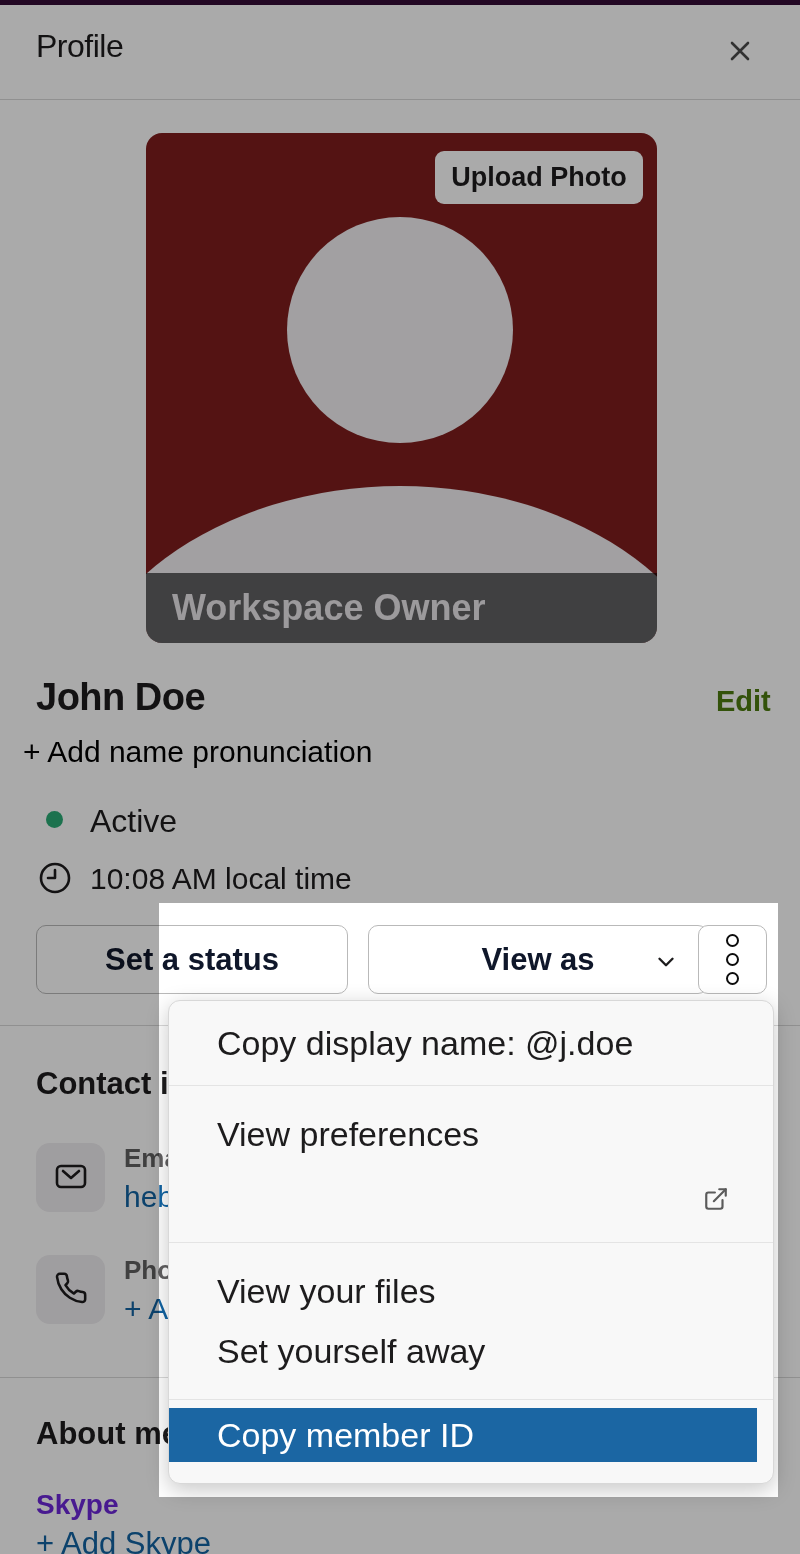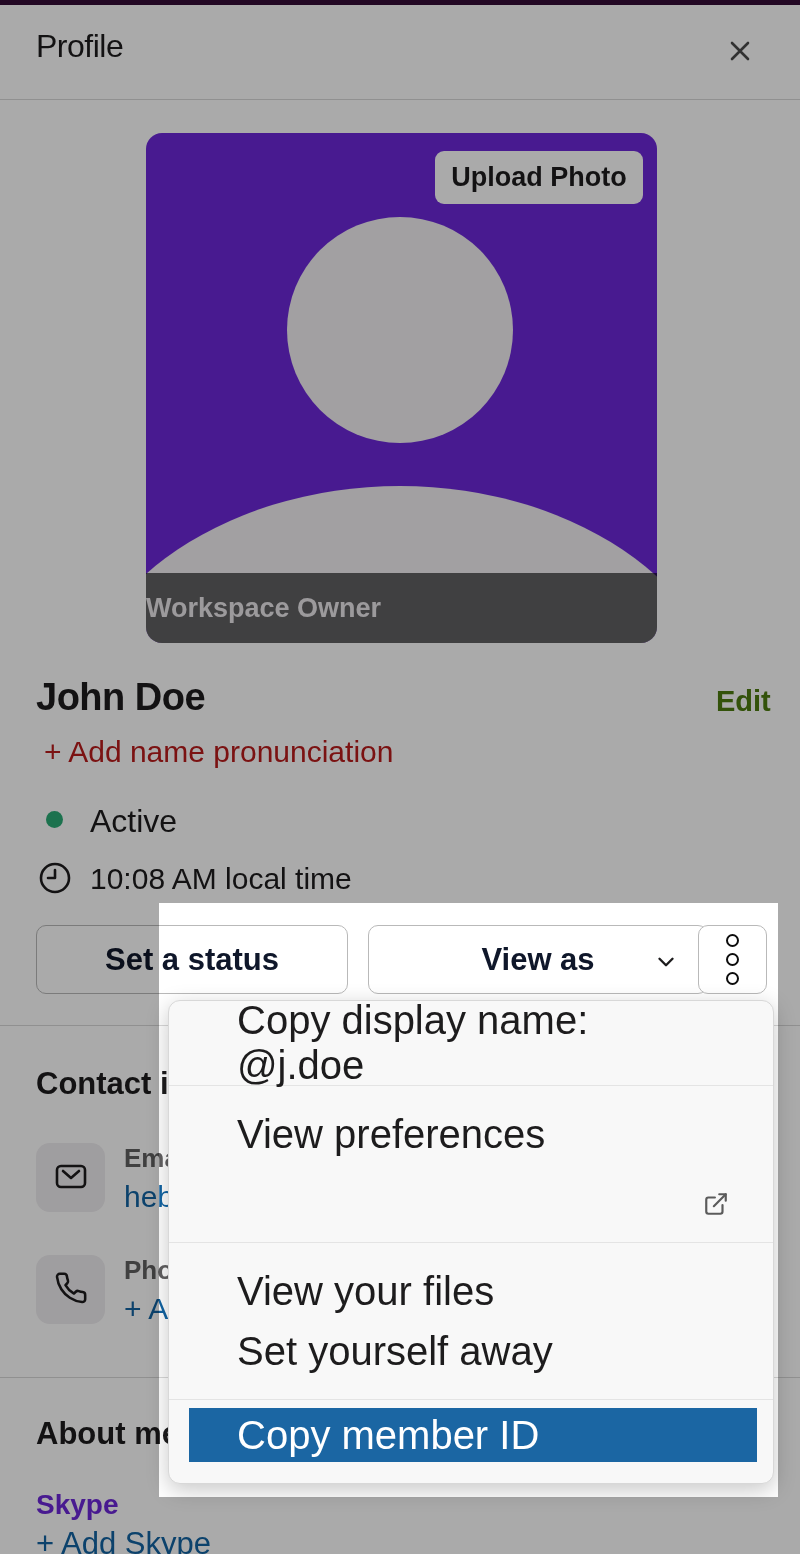--- a/index.html
+++ b/index.html
@@ -10,32 +10,32 @@
   
   .top-strip{left:0;top:0;width:800px;height:5px;background:#350d36;}
 
   
   .hdr-title{left:36px;top:28px;font-size:32px;font-weight:normal;letter-spacing:-0.5px;}
   .close-btn{left:720px;top:32px;width:40px;height:40px;display:flex;align-items:center;justify-content:center;background:none;border:none;cursor:pointer;}
   .divider{left:0;width:800px;height:1px;background:#d9d9d9;}
   .hdr-divider{top:99px;}
 
   
-  .photo-card{left:146px;top:133px;width:511px;height:510px;background:#6d28d9;border-radius:16px;overflow:hidden;}
+  .photo-card{left:146px;top:133px;width:511px;height:510px;background:#7f1d1d;border-radius:16px;overflow:hidden;}
   .upload-btn{position:absolute;left:289px;top:18px;width:208px;height:53px;background:#ffffff;border:none;border-radius:9px;
               font-family:inherit;font-size:27px;font-weight:bold;color:#1d1c1d;display:flex;align-items:center;justify-content:center;cursor:pointer;}
   .avatar-head{position:absolute;left:141px;top:84px;width:226px;height:226px;border-radius:50%;background:#f3f1f4;}
   .avatar-shoulders{position:absolute;left:-78px;top:353px;width:664px;height:494px;border-radius:50%;background:#f3f1f4;}
   .badge-band{position:absolute;left:0;top:440px;width:511px;height:70px;background:rgba(0,0,0,0.60);display:flex;align-items:center;}
-  .badge-text{font-size:27px;font-weight:bold;color:#eae8eb;}
+  .badge-text{margin-left:26px;font-size:36px;font-weight:bold;color:#eae8eb;}
 
   
   .name{left:36px;top:676px;font-size:38px;font-weight:bold;letter-spacing:-0.5px;}
   .edit-link{left:716px;top:685px;font-size:29px;font-weight:bold;color:#4d7c0f;cursor:pointer;}
-  .pronounce-link{left:44px;top:735px;font-size:30px;color:#b91c1c;cursor:pointer;}
+  .pronounce-link{left:23px;top:735px;font-size:30px;color:#000000;cursor:pointer;}
 
   
   .presence-dot{left:46px;top:811px;width:17px;height:17px;border-radius:50%;background:#2bac76;}
   .presence-label{left:90px;top:803px;font-size:32px;}
   .clock-wrap{left:38px;top:861px;width:34px;height:34px;}
   .time-label{left:90px;top:862px;font-size:30px;}
 
   
   .act-btn{position:absolute;top:925px;height:69px;background:#ffffff;border:1.5px solid #b9b9b9;border-radius:10px;
            font-family:inherit;font-size:31px;font-weight:bold;color:#0f172a;display:flex;align-items:center;justify-content:center;cursor:pointer;}
@@ -68,21 +68,21 @@
   .dim-left{left:0;top:903px;width:159px;height:594px;}
   .dim-right{left:778px;top:903px;width:22px;height:594px;}
   .dim-bottom{left:0;top:1497px;width:800px;height:57px;}
 
   
   .menu{left:168px;top:1000px;width:604px;background:#f8f8f8;border:1px solid #d8d8d8;border-radius:12px;
         box-shadow:0 6px 22px rgba(0,0,0,0.22);z-index:60;overflow:hidden;}
   .menu-group{padding:18px 0;border-bottom:1px solid #e4e4e4;}
   .menu-group.g1{padding:12px 0;}
   .menu-group.g4{padding:8px 16px 21px 0;border-bottom:none;}
-  .menu-item{position:relative;height:60px;display:flex;align-items:center;padding:0 48px;font-size:40px;color:#1d1c1d;cursor:pointer;margin-left:20px;}
+  .menu-item{position:relative;height:60px;display:flex;align-items:center;padding:0 48px;font-size:34px;color:#1d1c1d;cursor:pointer;}
   .menu-item.selected{height:54px;background:#1b66a3;color:#ffffff;}
   .ext-icon{position:absolute;right:44px;top:17px;}
 </style>
 </head>
 <body>
 
 <div id="app">
 
   <div class="abs top-strip"></div>
 

